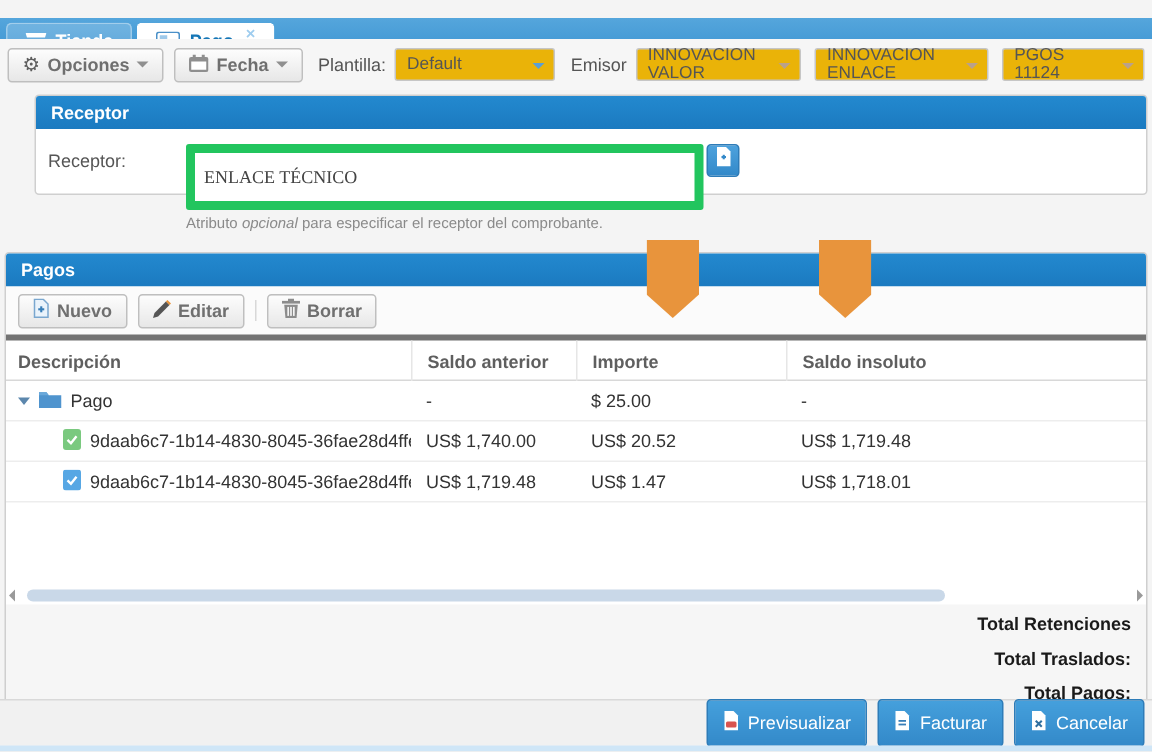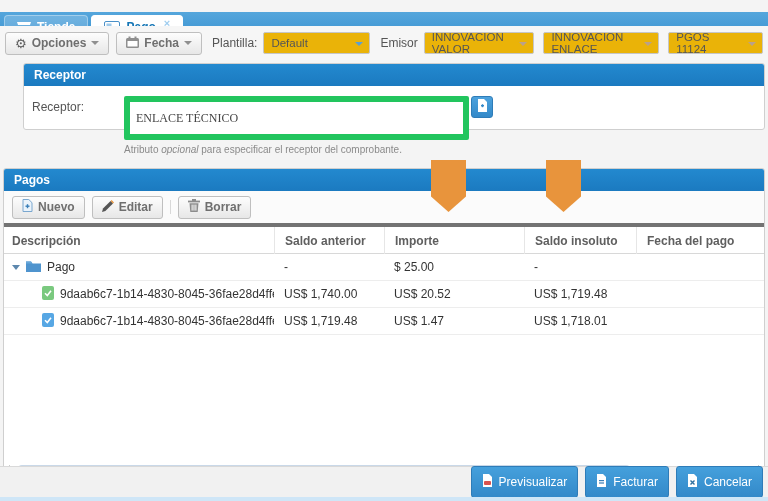--- a/index.html
+++ b/index.html
@@ -217,21 +217,20 @@
         </span>
         <span>Borrar</span>
       </div>
     </div>
 
     <div class="grid-hdr">
       <div class="hcell">Descripción</div>
       <div class="hcell">Saldo anterior</div>
       <div class="hcell">Importe</div>
       <div class="hcell">Saldo insoluto</div>
-      <div class="hcell">Fecha del pago</div>
     </div>
 
     <div class="grid-row">
       <div class="cell desc">
         <span class="expander"></span>
         <span>
           <svg width="15" height="12" viewBox="0 0 15 12">
               <path d="M0 1.5h5l1.5 2H15V12H0z" fill="#4f94ce"></path>
               <path d="M0 1.5h5l1.5 2H0z" fill="#69a8da"></path>
             </svg>
@@ -276,20 +275,25 @@
     </div>
 
     <div class="grid-empty"></div>
 
     <div class="hscroll">
       <span class="sarrow left"></span>
       <span class="strack"></span>
       <span class="sarrow right"></span>
     </div>
 
+    <div class="totals">
+      <div class="trow">Total Retenciones</div>
+      <div class="trow">Total Traslados:</div>
+      <div class="trow">Total Pagos:</div>
+    </div>
   </div>
 
   <div class="arrow-marker" id="arrow-importe"></div>
   <div class="arrow-marker" id="arrow-insoluto"></div>
 
   <div class="footer">
     <div class="fbtn">
       <span>
         <svg width="11" height="13" viewBox="0 0 11 13">
             <path d="M1 0h6l3 3v10H1z" fill="#fff"></path>

